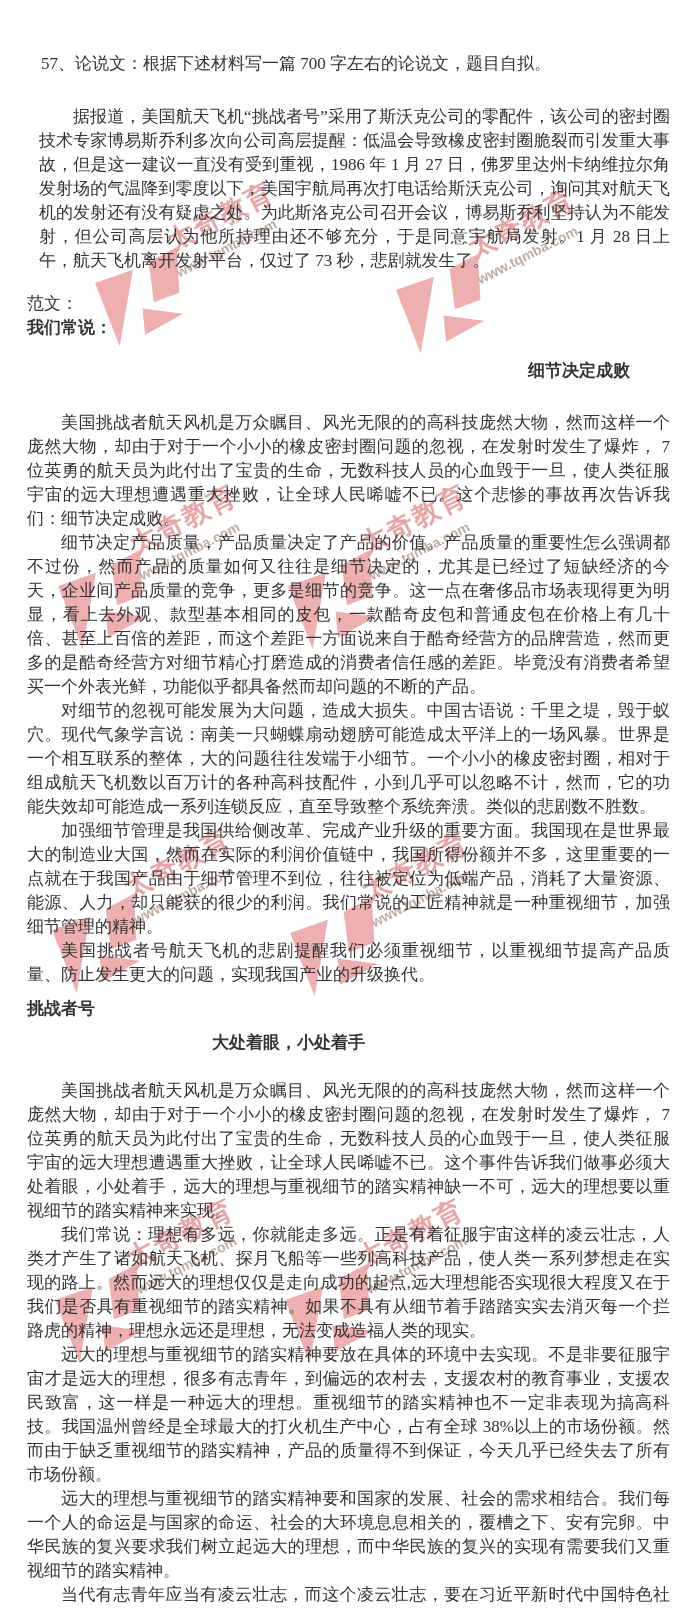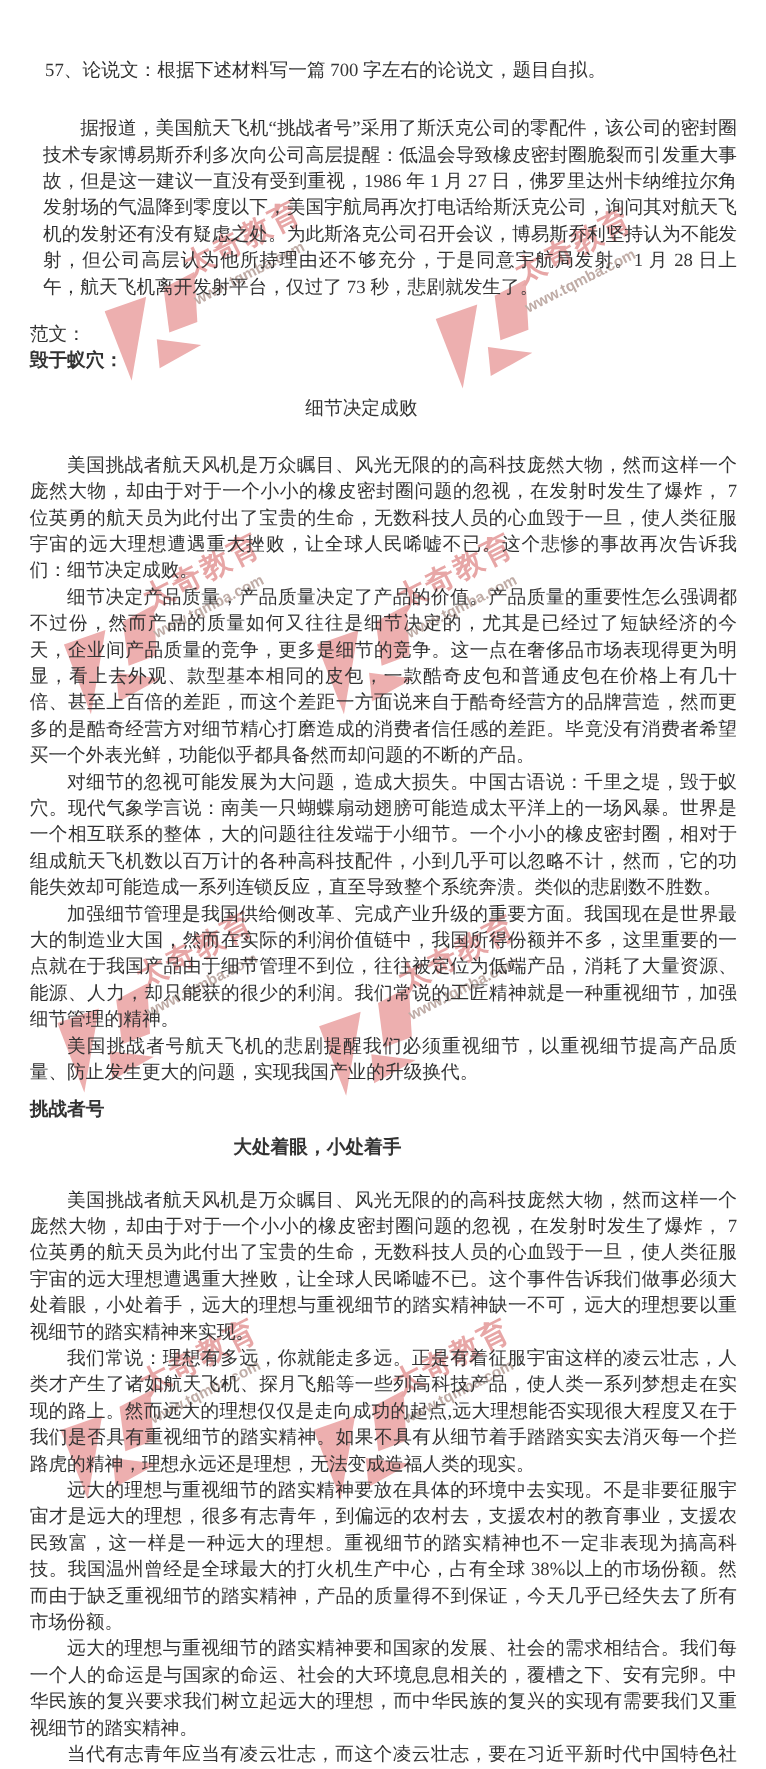--- a/index.html
+++ b/index.html
@@ -37,21 +37,21 @@
     padding:38px 26px 0 27px;
     font-size:17px;line-height:24px;
     text-align:justify;
   }
   .question{margin:14px;}
   .material{margin:29px 0 0 12px;text-indent:2em;}
   .fanwen{margin:19px 0 0 0;}
   .series-label{margin:0;font-weight:bold;}
   .essay-title-1{
     margin:19px 40px 28px 0;
-    font-weight:normal;text-align:center;
+    font-weight:bold;text-align:right;
   }
   .series-label-2{margin:10px 0 0 0;font-weight:bold;}
   .essay-title-2{
     margin:10px 0 24px 185px;
     font-weight:bold;text-align:left;font-family:Liberation Serif, serif;
   }
   .essay p{margin:0;text-indent:2em;}
 </style>
 </head>
 <body>
@@ -132,21 +132,21 @@
       <span class="wm-url">www.tqmba.com</span>
     </div>
   </div>
 
   <div class="content">
     <p class="question">57、论说文：根据下述材料写一篇 700 字左右的论说文，题目自拟。</p>
 
     <p class="material">据报道，美国航天飞机“挑战者号”采用了斯沃克公司的零配件，该公司的密封圈技术专家博易斯乔利多次向公司高层提醒：低温会导致橡皮密封圈脆裂而引发重大事故，但是这一建议一直没有受到重视，1986 年 1 月 27 日，佛罗里达州卡纳维拉尔角发射场的气温降到零度以下，美国宇航局再次打电话给斯沃克公司，询问其对航天飞机的发射还有没有疑虑之处。为此斯洛克公司召开会议，博易斯乔利坚持认为不能发射，但公司高层认为他所持理由还不够充分，于是同意宇航局发射。1 月 28 日上午，航天飞机离开发射平台，仅过了 73 秒，悲剧就发生了。</p>
 
     <p class="fanwen">范文：</p>
-    <p class="series-label">毁于蚁穴：</p>
+    <p class="series-label">我们常说：</p>
 
     <p class="essay-title-1">细节决定成败</p>
 
     <div class="essay">
       <p>美国挑战者航天风机是万众瞩目、风光无限的的高科技庞然大物，然而这样一个庞然大物，却由于对于一个小小的橡皮密封圈问题的忽视，在发射时发生了爆炸， 7 位英勇的航天员为此付出了宝贵的生命，无数科技人员的心血毁于一旦，使人类征服宇宙的远大理想遭遇重大挫败，让全球人民唏嘘不已。这个悲惨的事故再次告诉我们：细节决定成败。</p>
       <p>细节决定产品质量，产品质量决定了产品的价值。产品质量的重要性怎么强调都不过份，然而产品的质量如何又往往是细节决定的，尤其是已经过了短缺经济的今天，企业间产品质量的竞争，更多是细节的竞争。这一点在奢侈品市场表现得更为明显，看上去外观、款型基本相同的皮包，一款酷奇皮包和普通皮包在价格上有几十倍、甚至上百倍的差距，而这个差距一方面说来自于酷奇经营方的品牌营造，然而更多的是酷奇经营方对细节精心打磨造成的消费者信任感的差距。毕竟没有消费者希望买一个外表光鲜，功能似乎都具备然而却问题的不断的产品。</p>
       <p>对细节的忽视可能发展为大问题，造成大损失。中国古语说：千里之堤，毁于蚁穴。现代气象学言说：南美一只蝴蝶扇动翅膀可能造成太平洋上的一场风暴。世界是一个相互联系的整体，大的问题往往发端于小细节。一个小小的橡皮密封圈，相对于组成航天飞机数以百万计的各种高科技配件，小到几乎可以忽略不计，然而，它的功能失效却可能造成一系列连锁反应，直至导致整个系统奔溃。类似的悲剧数不胜数。</p>
       <p>加强细节管理是我国供给侧改革、完成产业升级的重要方面。我国现在是世界最大的制造业大国，然而在实际的利润价值链中，我国所得份额并不多，这里重要的一点就在于我国产品由于细节管理不到位，往往被定位为低端产品，消耗了大量资源、能源、人力，却只能获的很少的利润。我们常说的工匠精神就是一种重视细节，加强细节管理的精神。</p>
       <p>美国挑战者号航天飞机的悲剧提醒我们必须重视细节，以重视细节提高产品质量、防止发生更大的问题，实现我国产业的升级换代。</p>
     </div>

